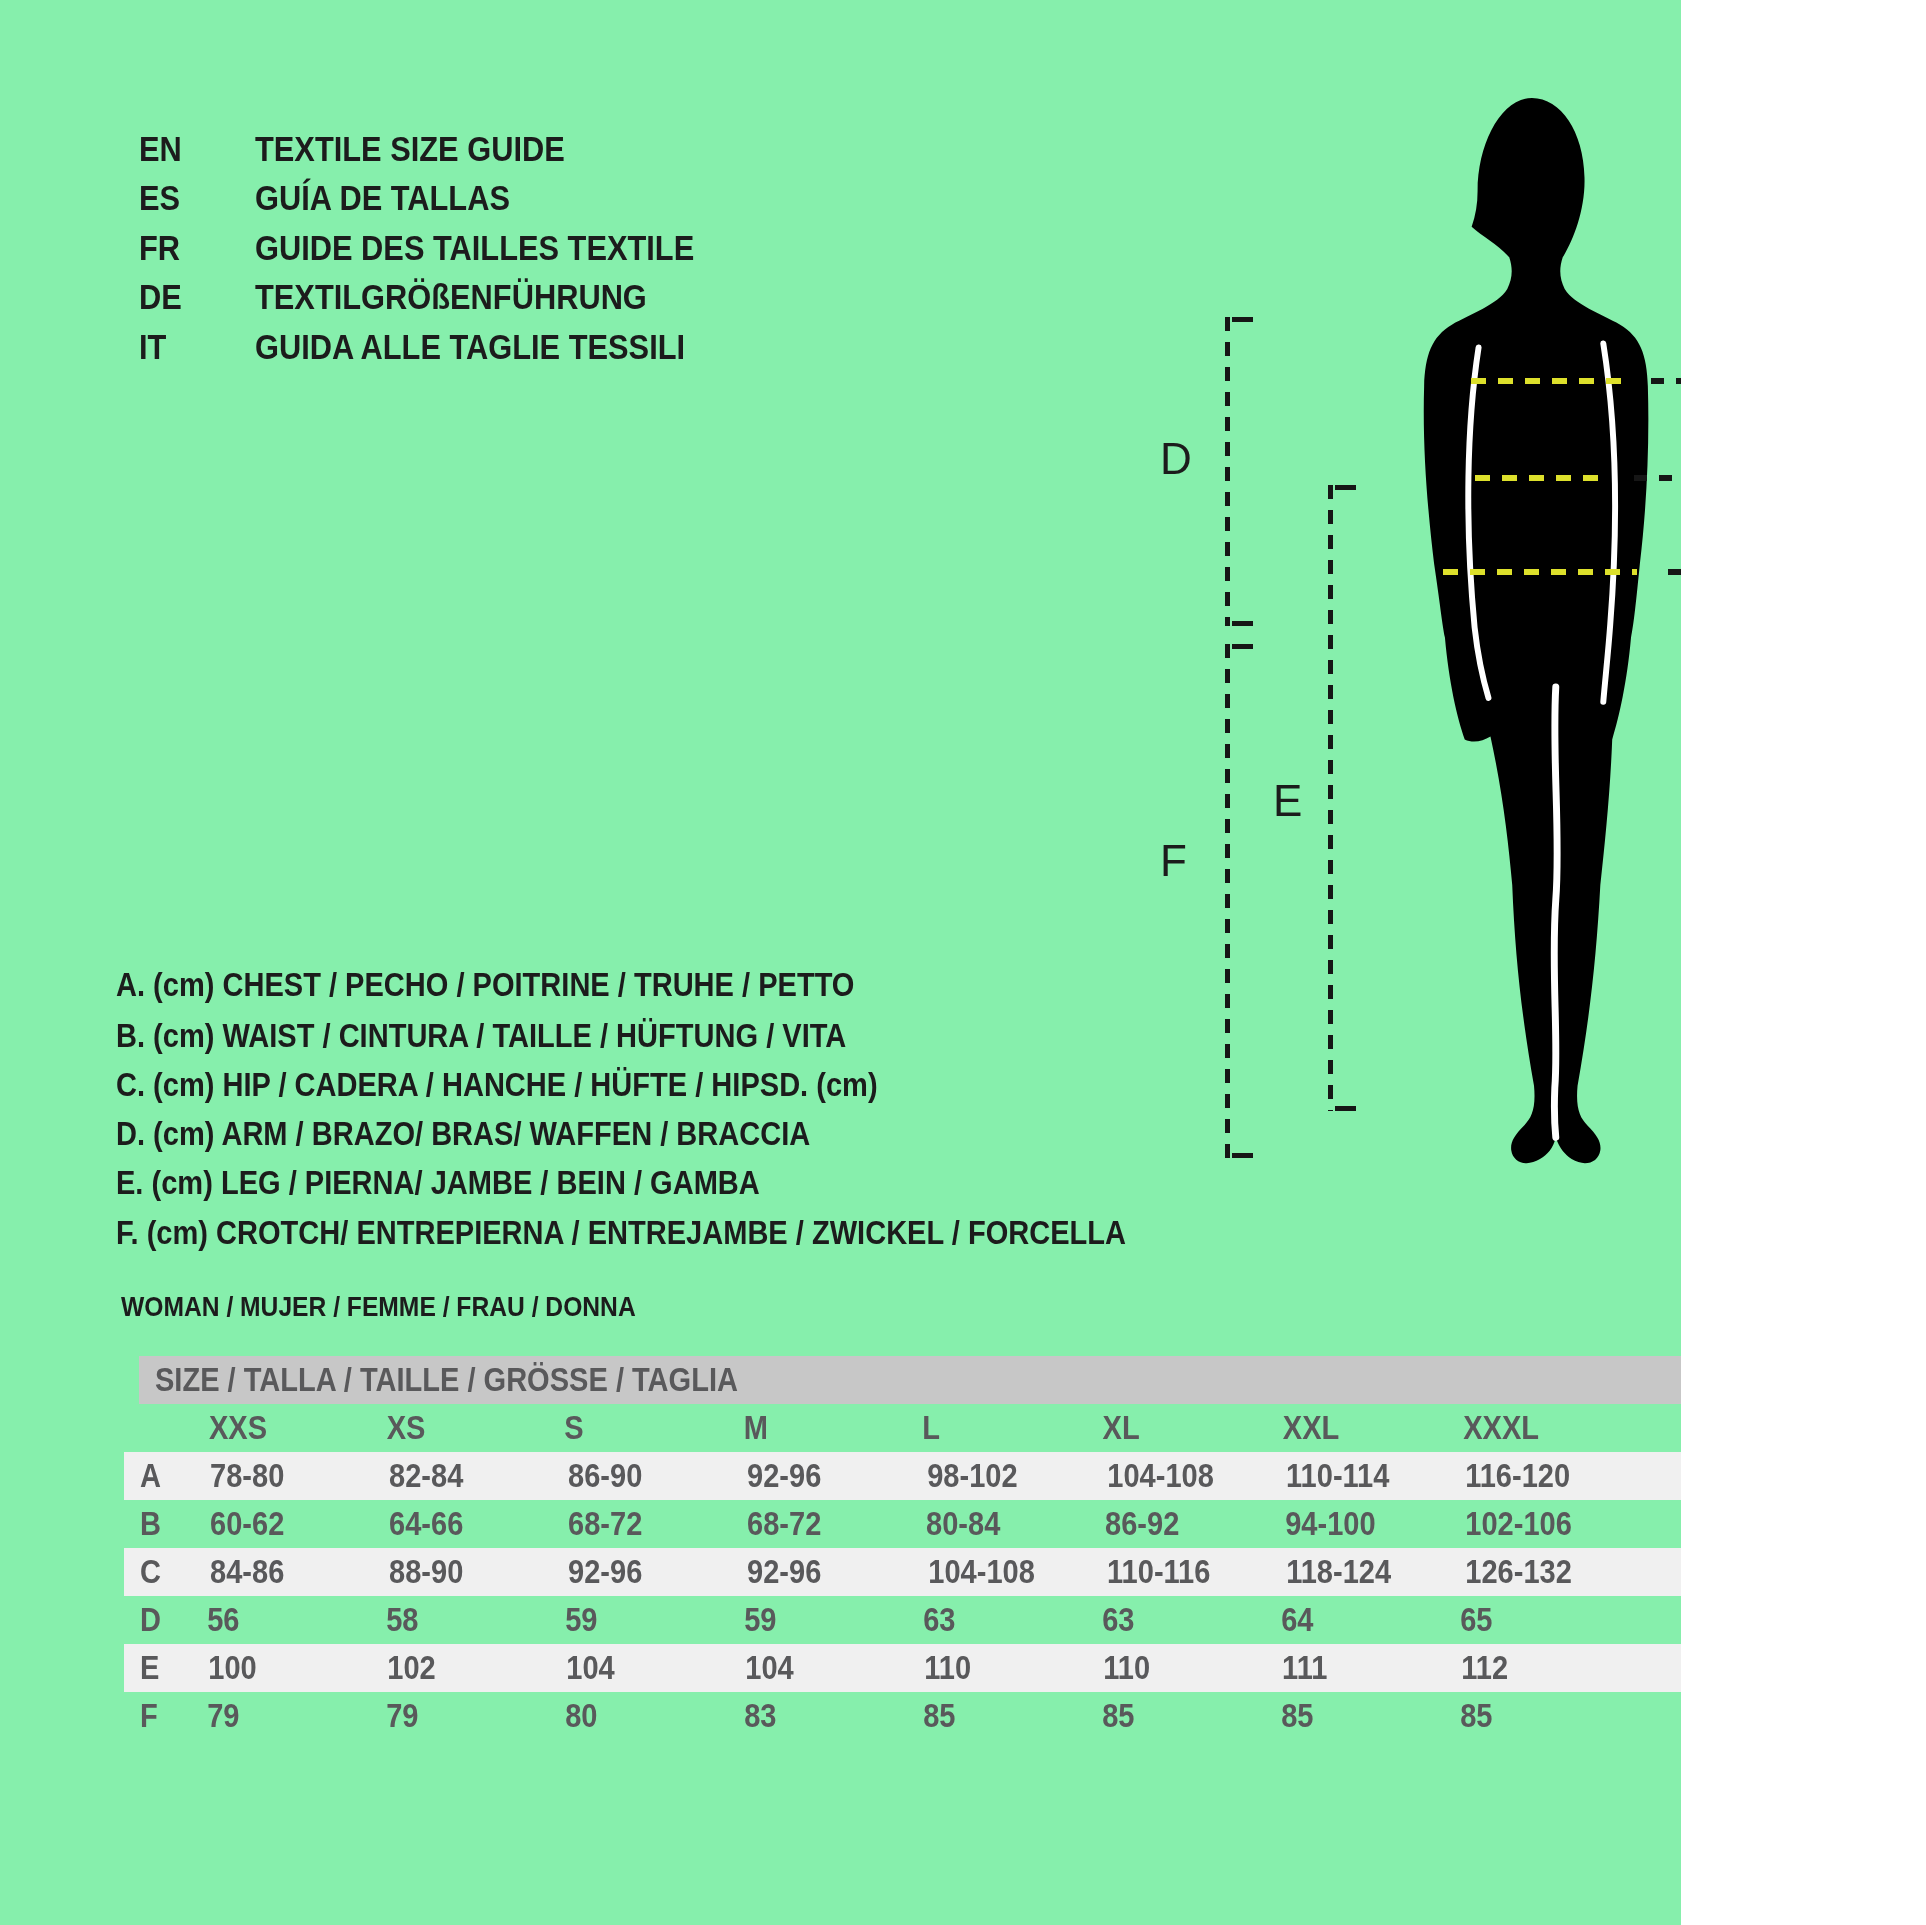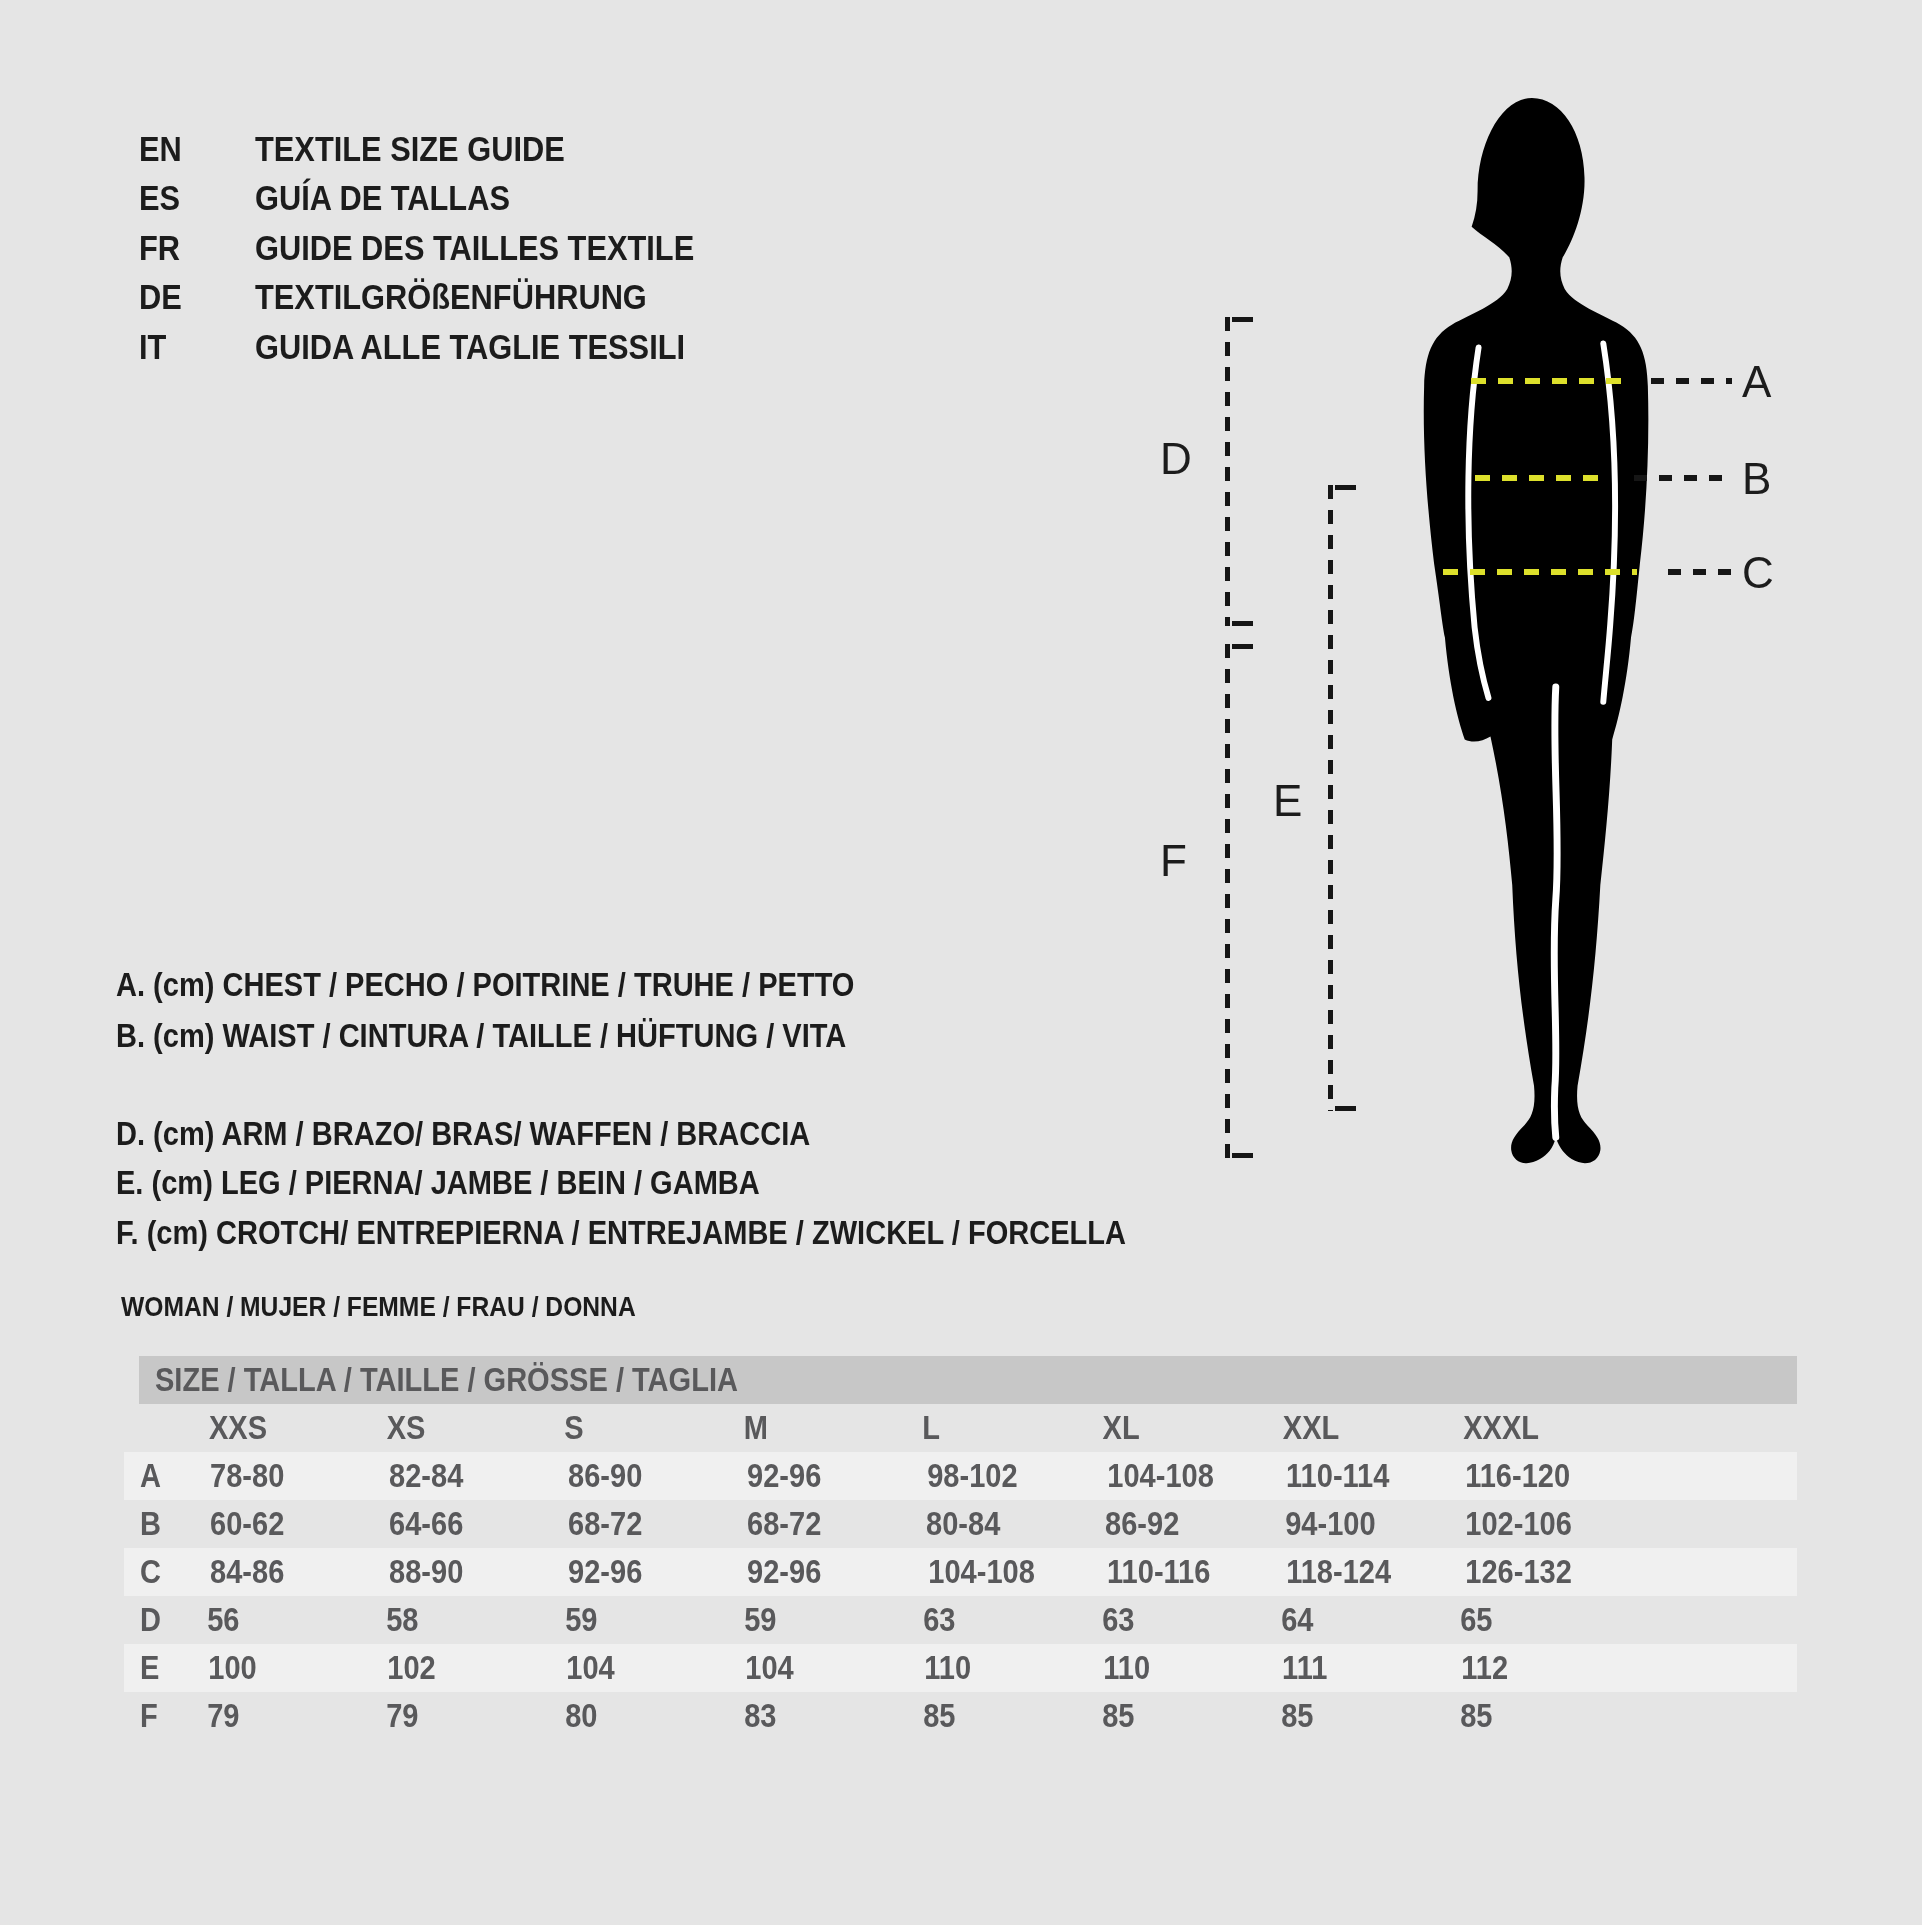--- a/index.html
+++ b/index.html
@@ -1,17 +1,17 @@
 <!DOCTYPE html>
 <html><head>
 <meta charset="utf-8">
 <style>
   html,body{margin:0;padding:0;background:#fff;}
   .canvas{
-    position:relative;width:1922px;height:1926px;background:#e5e5e5;overflow:hidden;
+    position:relative;width:1681px;height:1926px;background:#86efac;overflow:hidden;
     font-family:"Liberation Sans",sans-serif;color:#1c1c1c;
   }
   
   .cnd{display:inline-block;transform:scaleX(0.88);transform-origin:0 50%;white-space:nowrap;}
   .cndc{display:inline-block;transform:scaleX(0.88);transform-origin:50% 50%;white-space:nowrap;}
 
   
   .lang-row{position:absolute;height:44px;line-height:44px;font-size:35px;font-weight:700;letter-spacing:0px;}
   .lang-code{position:absolute;left:0;top:0;}
   .lang-title{position:absolute;left:116px;top:0;}
@@ -59,20 +59,21 @@
     <span class="lang-code cnd">DE</span>
     <span class="lang-title cnd">TEXTILGRÖßENFÜHRUNG</span>
   </div>
   <div class="lang-row" style="left:139px;top:325px;">
     <span class="lang-code cnd">IT</span>
     <span class="lang-title cnd">GUIDA ALLE TAGLIE TESSILI</span>
   </div>
 
   <div class="meas-row" style="top:1014px;"><span class="cnd">B. (cm) WAIST / CINTURA / TAILLE / HÜFTUNG / VITA</span></div>
   <div class="meas-row" style="top:963px;"><span class="cnd">A. (cm) CHEST / PECHO / POITRINE / TRUHE / PETTO</span></div>
+  <div class="meas-row" style="top:1063px;"><span class="cnd">C. (cm) HIP / CADERA / HANCHE / HÜFTE / HIPSD. (cm)</span></div>
   <div class="meas-row" style="top:1161px;"><span class="cnd">E. (cm) LEG / PIERNA/ JAMBE / BEIN / GAMBA</span></div>
   <div class="meas-row" style="top:1112px;"><span class="cnd">D. (cm) ARM / BRAZO/ BRAS/ WAFFEN / BRACCIA</span></div>
   <div class="meas-row" style="top:1211px;"><span class="cnd">F. (cm) CROTCH/ ENTREPIERNA / ENTREJAMBE / ZWICKEL / FORCELLA</span></div>
 
   <div class="gender"><span class="cnd">WOMAN / MUJER / FEMME / FRAU / DONNA</span></div>
 
   <svg class="silhouette" viewBox="0 0 230 1084" aria-hidden="true">
     <path fill="#000" d="M112,0
       C141,0 164,34 165,80
       C166,112 154,143 143,161

